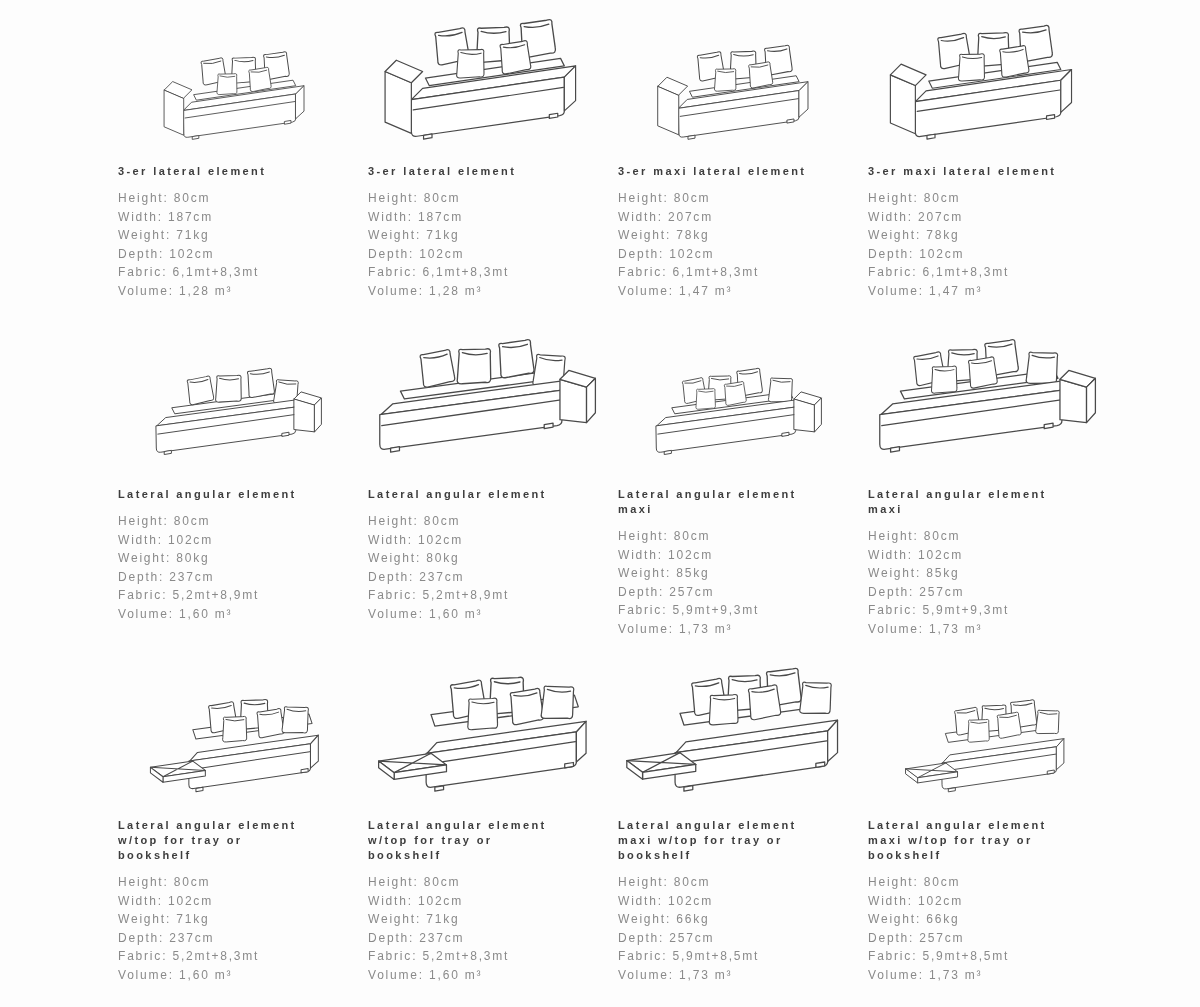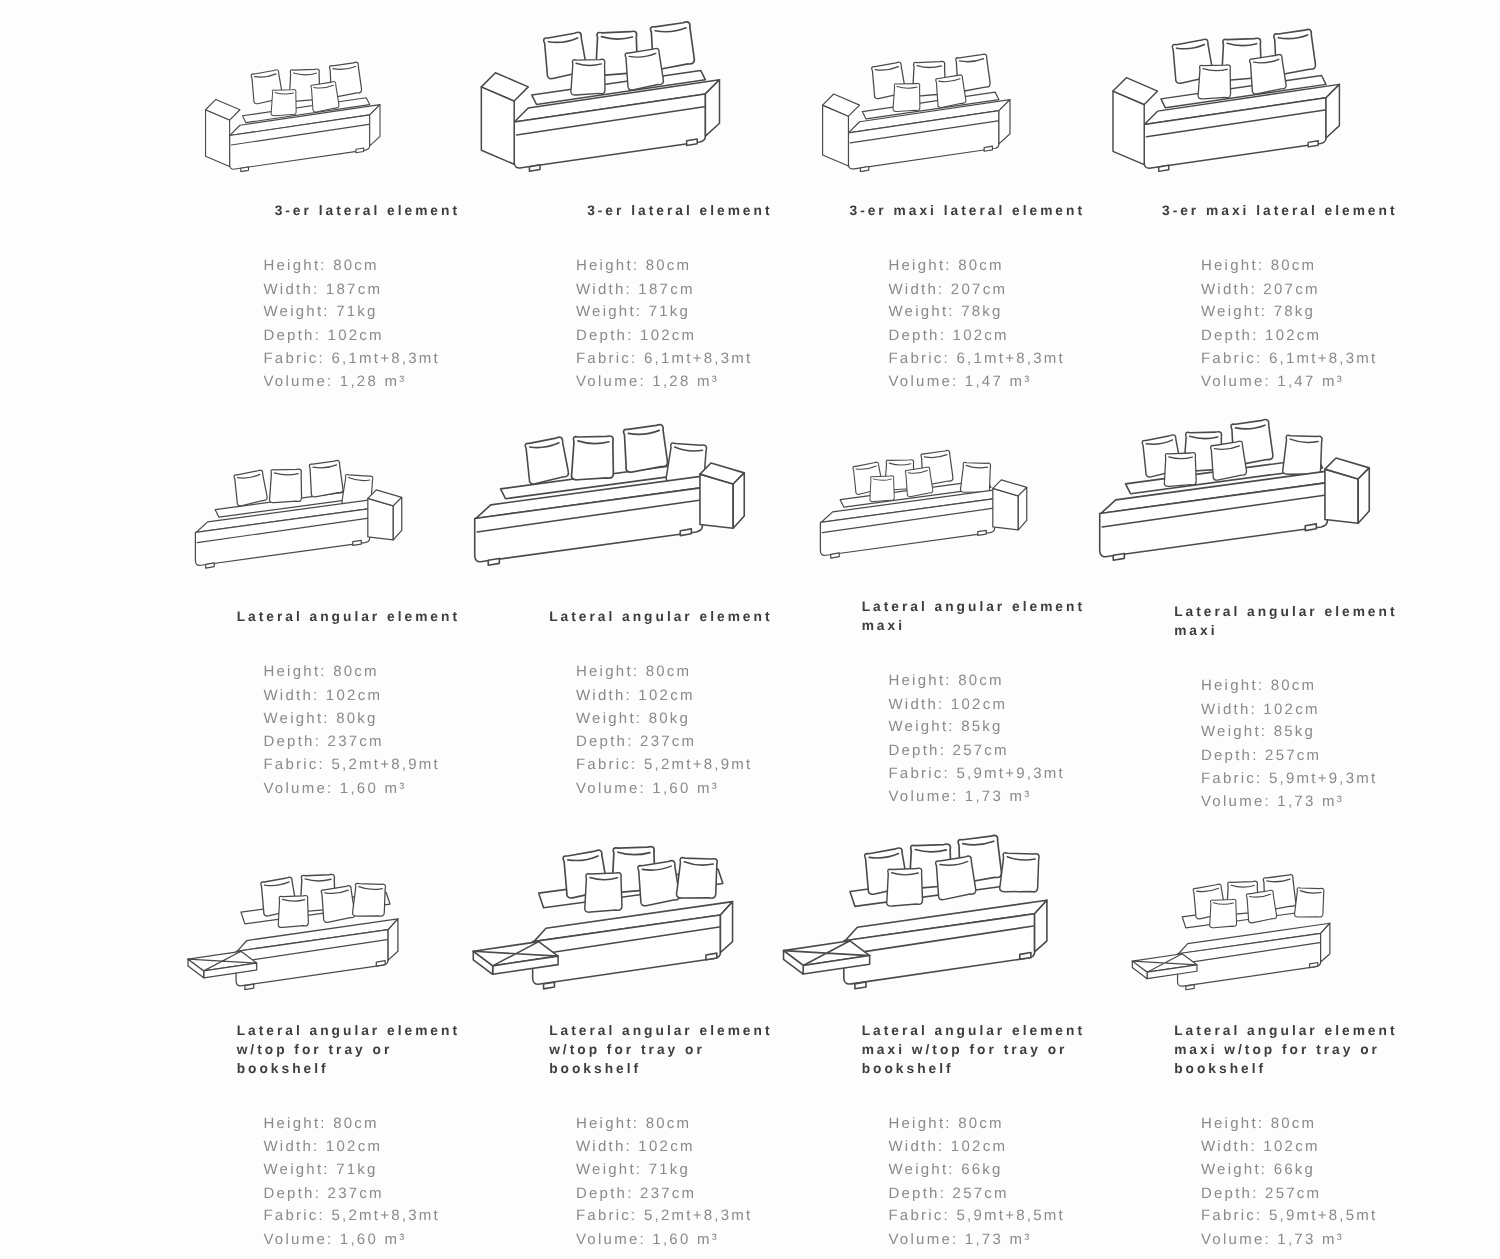--- a/index.html
+++ b/index.html
@@ -7,34 +7,34 @@
     width:1200px;min-height:1007px;
     background:#fdfdfd;
     font-family:"Liberation Sans",sans-serif;
   }
   .grid{
     display:grid;
     grid-template-columns:repeat(4,250px);
     grid-template-rows:330px 332px auto;
     padding:0 0 40px 118px;
   }
-  .cell{display:flex;flex-direction:column;align-items:flex-end;}
+  .cell{display:flex;flex-direction:column;align-items:flex-start;}
   .figure{
     width:100%;
     display:flex;align-items:flex-end;justify-content:center;
   }
   .row1 .figure{height:140px;margin-bottom:24px;}
   .row2 .figure{height:132px;margin-bottom:25px;}
   .row3 .figure{height:132px;margin-bottom:24px;}
   .title{
     font-size:11px;font-weight:bold;letter-spacing:2.4px;
     color:#3d3d3d;line-height:15px;margin:0 0 10px 0;
   }
   .title div{white-space:nowrap;}
-  .specs{margin:16px;}
+  .specs{margin:0;}
   .spec-line{
     font-size:12px;letter-spacing:1.8px;color:#8a8a8a;
     line-height:18.5px;white-space:nowrap;
   }
   .defs-svg{position:absolute;width:0;height:0;overflow:hidden;}
 </style>
 </head>
 <body>
 
 <svg class="defs-svg" xmlns="http://www.w3.org/2000/svg" aria-hidden="true">

